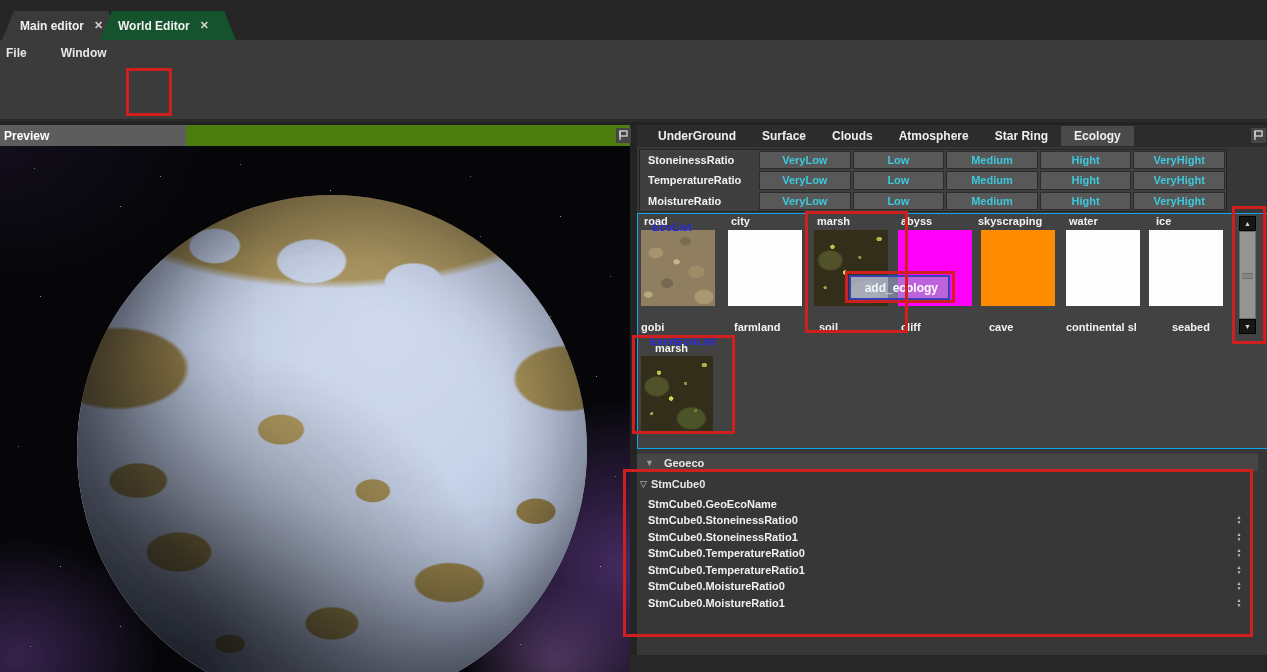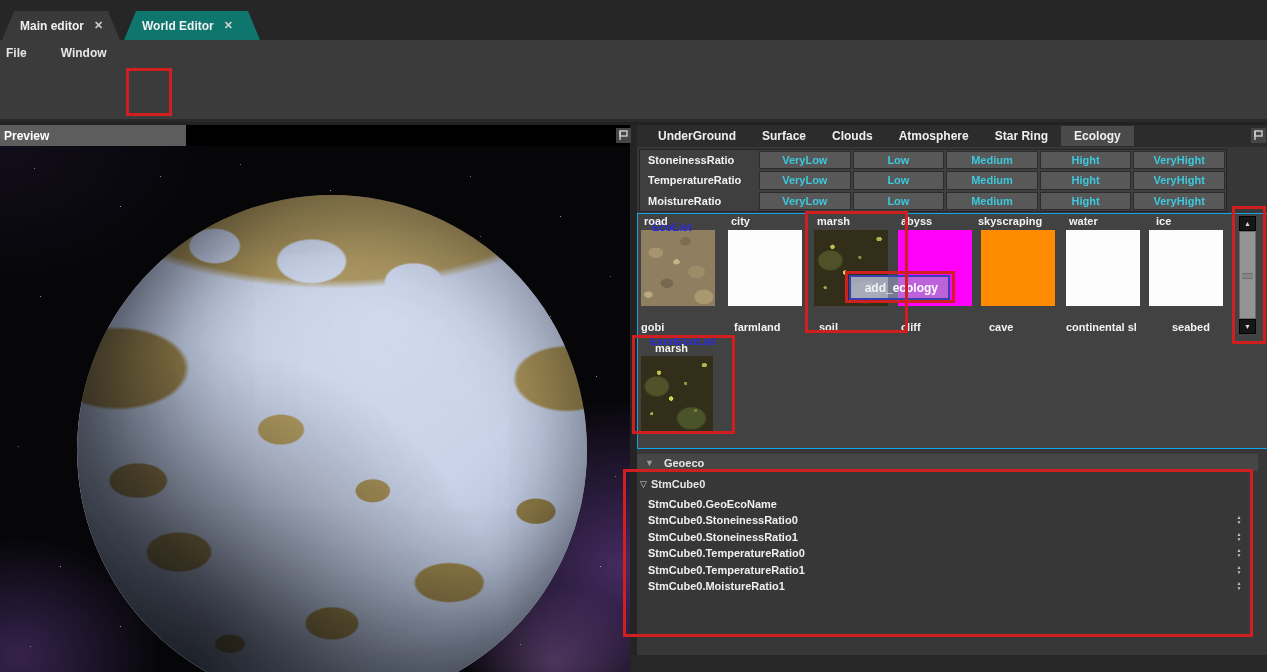--- a/index.html
+++ b/index.html
@@ -7,33 +7,33 @@
   body { font-family:"Liberation Sans", sans-serif; font-weight:bold; color:#e6e6e6; }
   #app { position:relative; width:1267px; height:672px; background:#343434; overflow:hidden; }
 
   
   .top-bar { position:absolute; left:0; top:0; width:1267px; height:40px; background:#262626; }
   .doc-tab { position:absolute; top:11px; height:29px; display:flex; align-items:center; gap:10px;
              padding:0 14px 0 18px; font-size:12px; color:#f0f0f0;
              clip-path:polygon(12px 0, calc(100% - 12px) 0, 100% 100%, 0 100%); }
   .doc-tab .x { color:#cfcfcf; font-size:11px; font-weight:bold; }
   .tab-main { left:2px; width:118px; background:#3a3a3a; }
-  .tab-world { left:124px; width:136px; background:#0f766e;align-items:center; }
+  .tab-world { left:100px; width:136px; background:#14532d;align-items:center; }
 
   
   .menu-bar { position:absolute; left:0; top:40px; width:1267px; height:26px; background:#3b3b3b;
               display:flex; align-items:center; gap:34px; padding-left:6px; font-size:12px; }
   .tool-bar { position:absolute; left:0; top:66px; width:1267px; height:56px; background:#3b3b3b;
               border-bottom:3px solid #2a2a2a; }
   .tool-btn { position:absolute; top:76px; width:34px; height:36px; display:flex; align-items:center;
               justify-content:center; }
   .thin-line { position:absolute; left:0; top:122px; width:1267px; height:3px; background:#222; }
 
   
-  .preview-strip { position:absolute; left:0; top:125px; width:630px; height:21px; background:#000000;padding-left:24px; }
+  .preview-strip { position:absolute; left:0; top:125px; width:630px; height:21px; background:#4d7c0f;padding-left:24px; }
   .preview-tab { position:absolute; left:0; top:0; width:186px; height:21px; background:#5d5d5d;
                  font-size:12px; color:#fff; display:flex; align-items:center; padding-left:4px; }
   .space { position:absolute; left:0; top:146px; width:630px; height:526px; overflow:hidden;
            background:
              radial-gradient(300px 200px at 0% 0%, rgba(60,40,90,.22), transparent 70%),
              radial-gradient(200px 170px at 3% 97%, rgba(112,70,160,.45), transparent 70%),
              radial-gradient(280px 240px at 99% 80%, rgba(130,80,185,.5), transparent 70%),
              radial-gradient(130px 110px at 88% 98%, rgba(205,145,225,.3), transparent 70%),
              #060609; }
   .stars { position:absolute; left:0; top:0; width:1px; height:1px; background:transparent; border-radius:50%;
@@ -387,20 +387,31 @@
       <div class="prop-field">
         <div class="prop-fill" style="width: 100%;"></div>
         <span class="prop-value">1</span>
       </div>
       <div class="spinner">
           <span>▲</span>
           <span>▼</span>
         </div>
     </div>
     <div class="prop-row">
+      <div class="prop-label">StmCube0.MoistureRatio0</div>
+      <div class="prop-field">
+        <div class="prop-fill" style="width: 80%;"></div>
+        <span class="prop-value">0.8</span>
+      </div>
+      <div class="spinner">
+          <span>▲</span>
+          <span>▼</span>
+        </div>
+    </div>
+    <div class="prop-row">
       <div class="prop-label">StmCube0.MoistureRatio1</div>
       <div class="prop-field">
         <div class="prop-fill" style="width: 100%;"></div>
         <span class="prop-value">1</span>
       </div>
       <div class="spinner">
           <span>▲</span>
           <span>▼</span>
         </div>
     </div>

